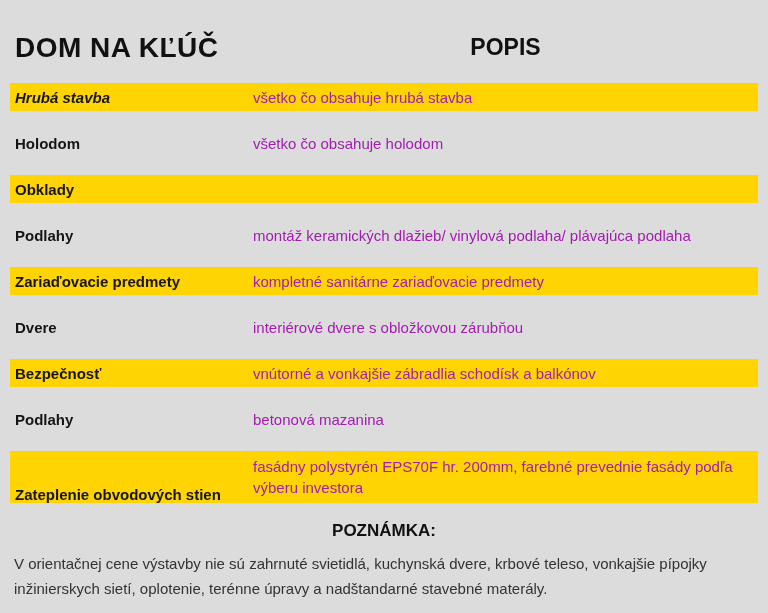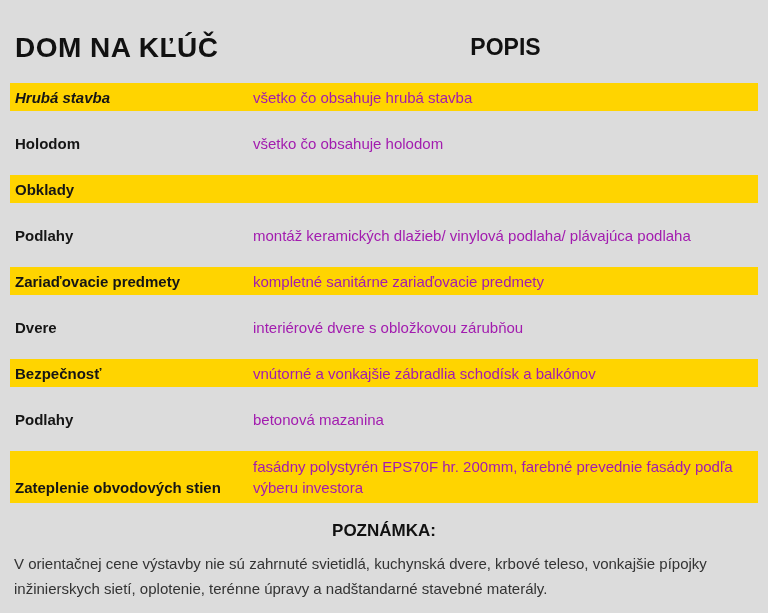--- a/index.html
+++ b/index.html
@@ -48,21 +48,21 @@
     color: #151515;
   }
   .label-cell.italic { font-style: italic; }
   .desc-cell {
     flex: 1;
     padding-right: 18px;
     font-size: 15px;
     color: #a21caf;
     line-height: 19px;
   }
-  .row.tall .label-cell { align-self: flex-end; padding-bottom: 7px; }
+  .row.tall .label-cell { align-self: flex-end; }
   .row.tall .desc-cell { line-height: 21px; }
 
   
   .note { margin: 18px 14px 0 14px; }
   .note-heading {
     font-size: 17px;
     font-weight: bold;
     color: #111;
     margin-bottom: 10px;
     text-align: center;

